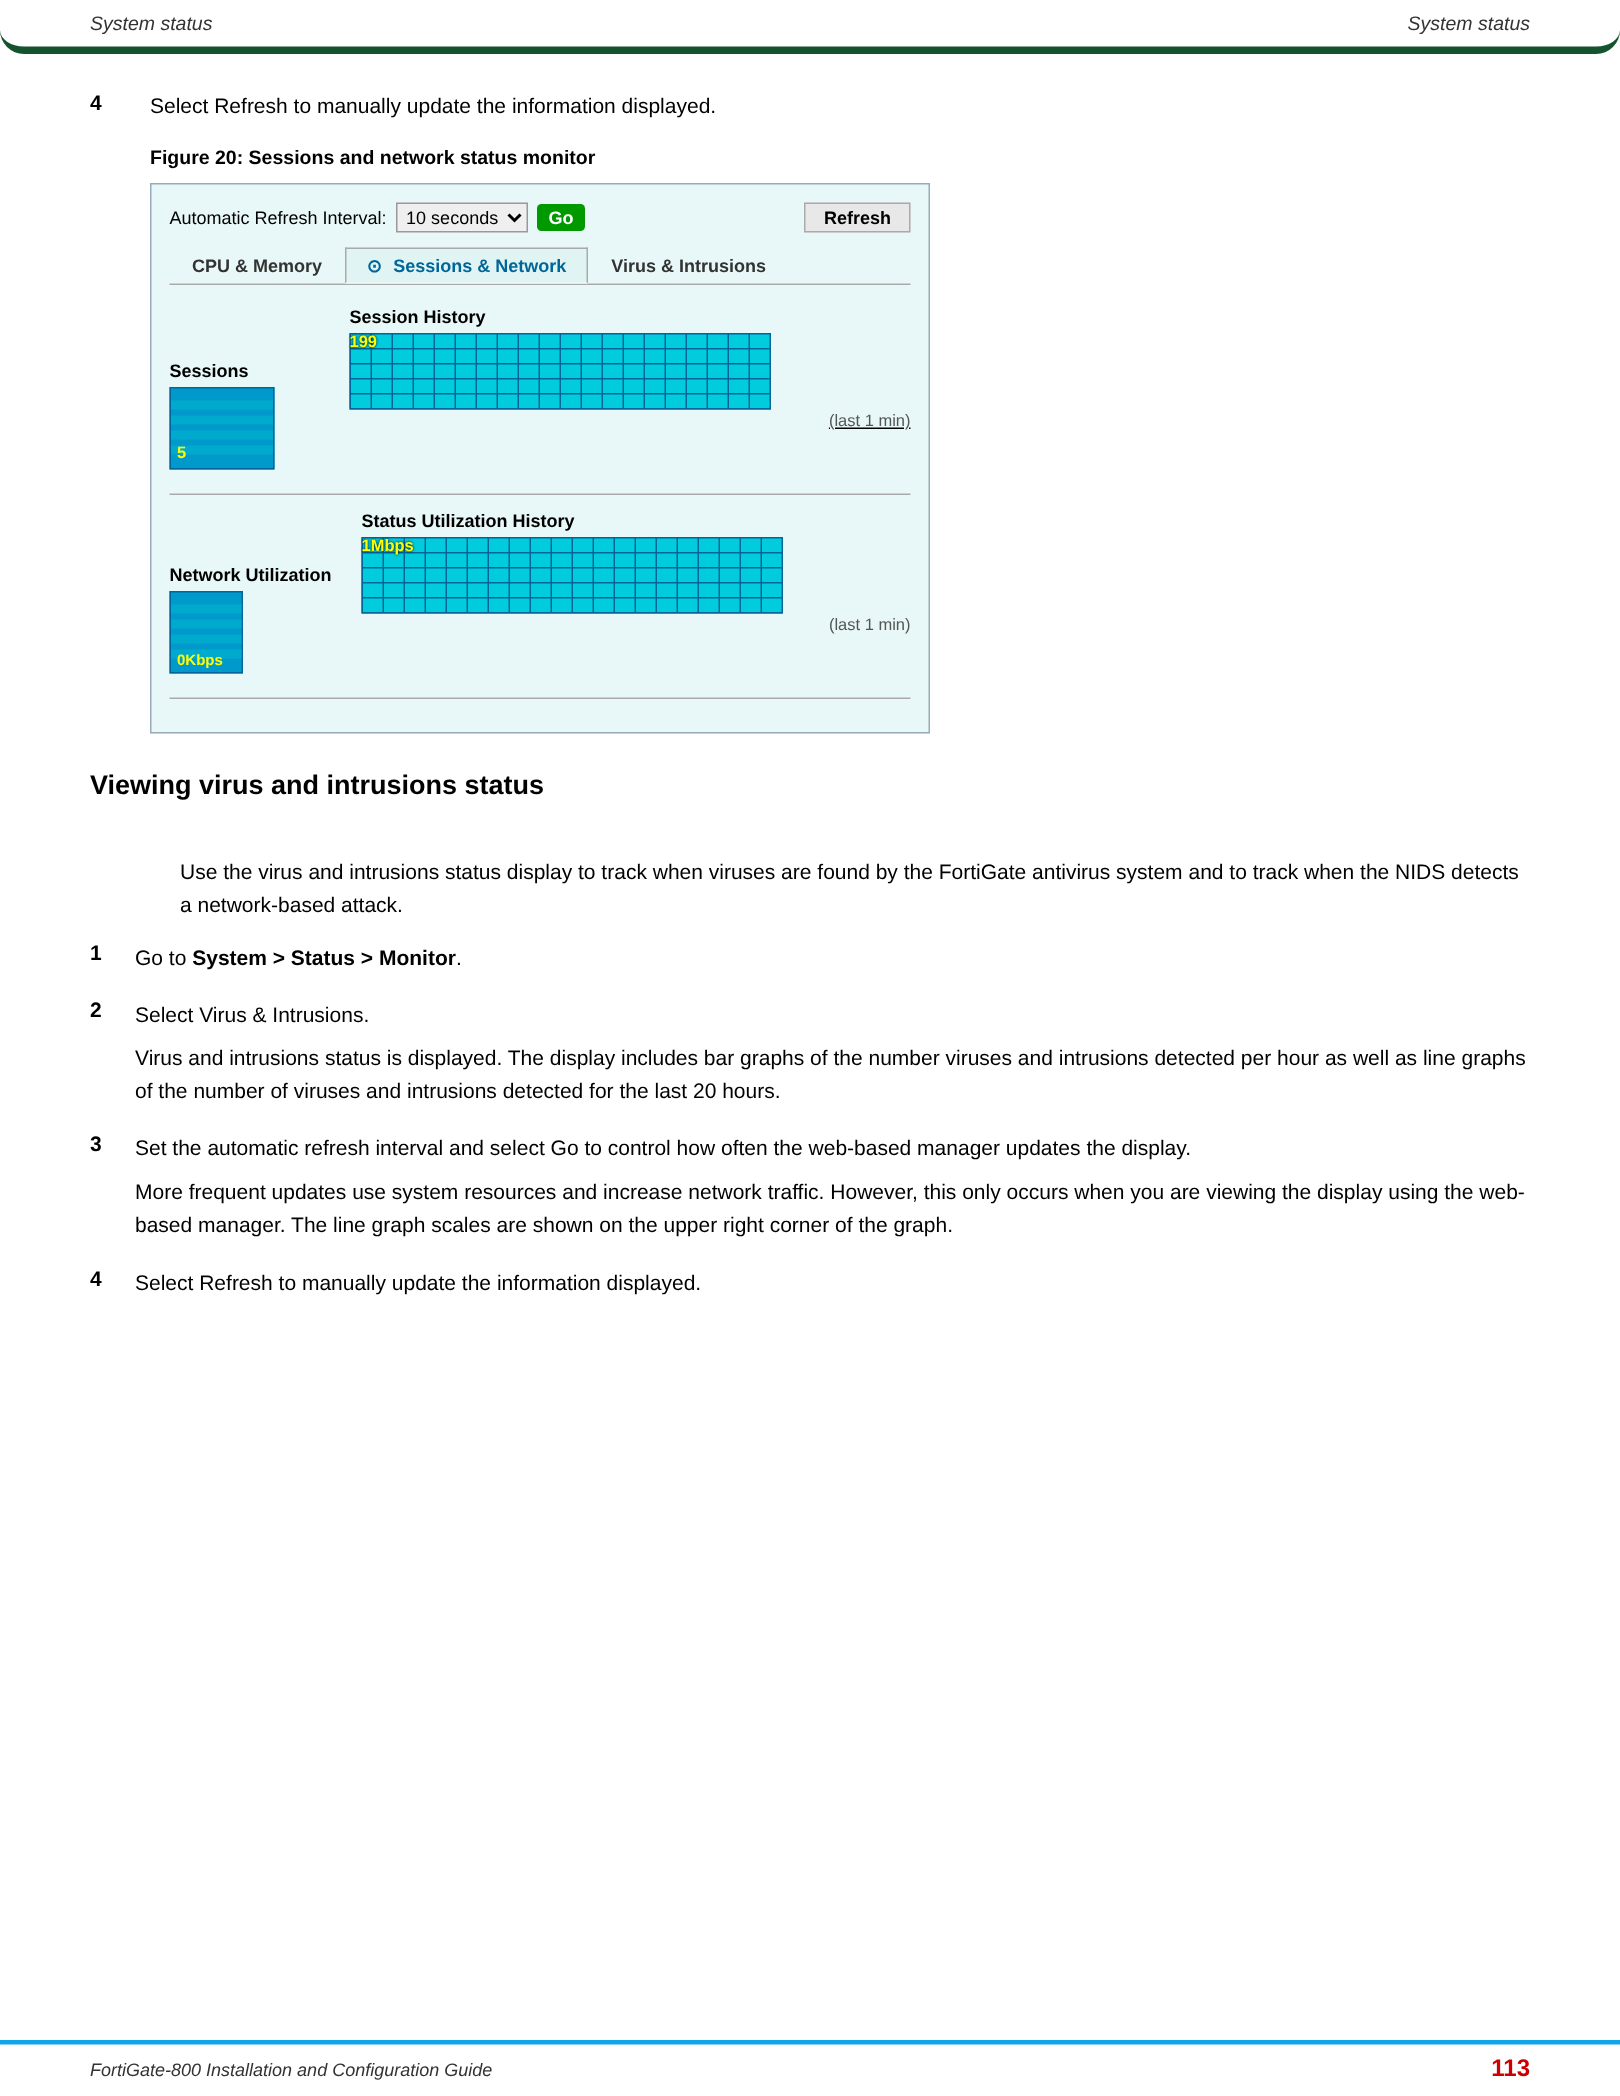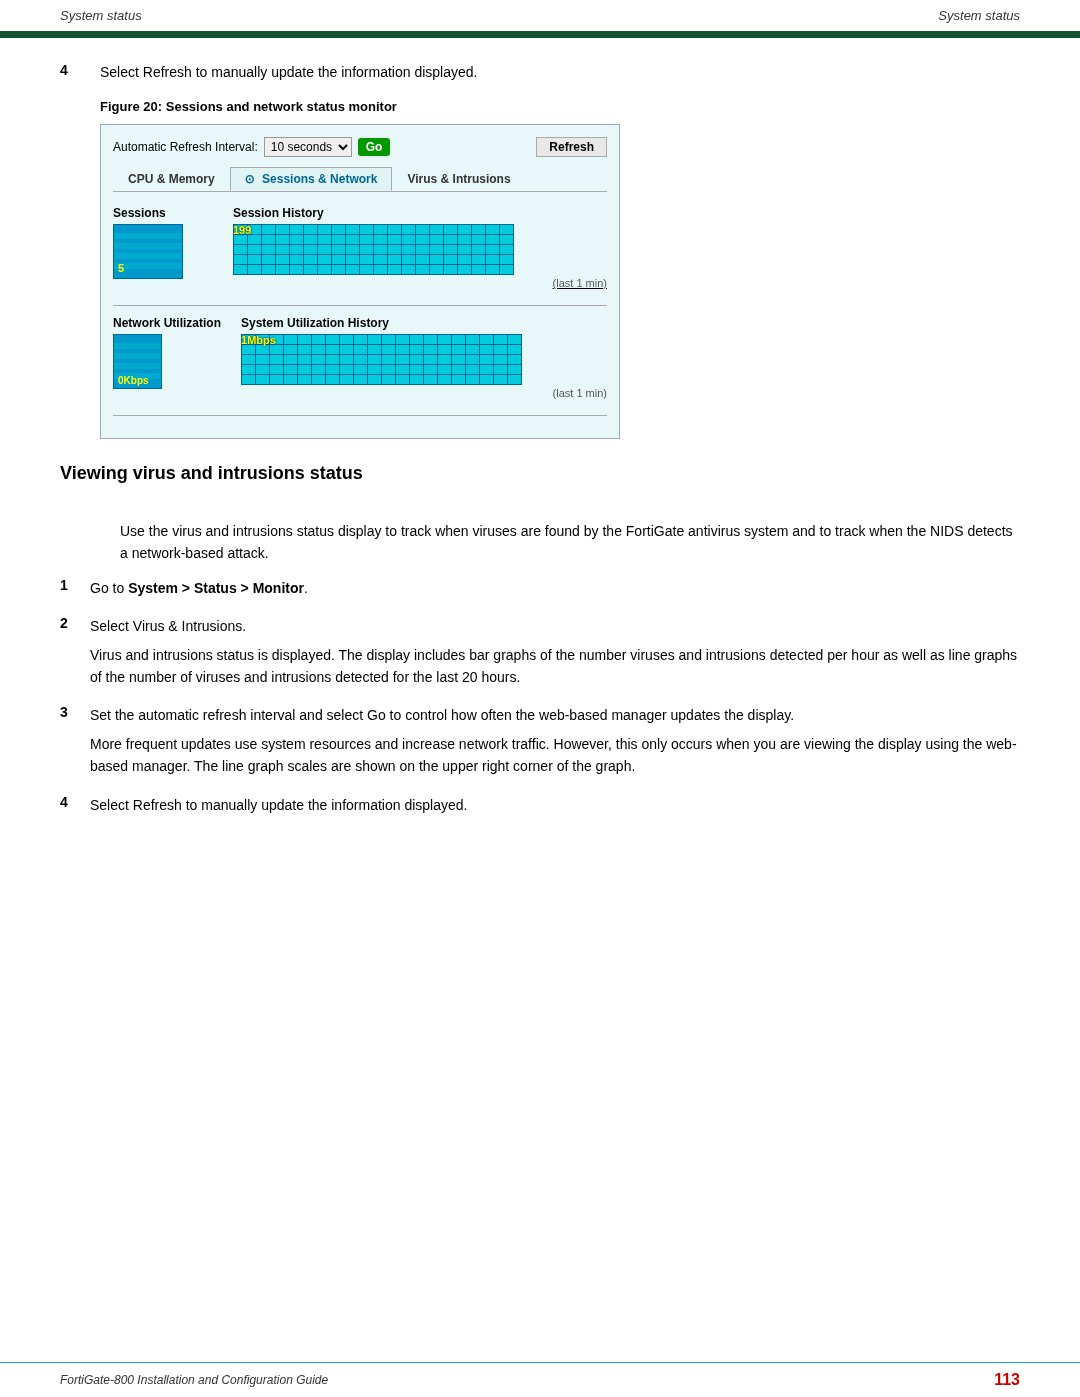--- a/index.html
+++ b/index.html
@@ -11,22 +11,23 @@
       width: 1080px;
       min-height: 1397px;
       position: relative;
     }
 
     
     .page-header {
       display: flex;
       justify-content: space-between;
       padding: 8px 60px;
-      border-bottom: 7px solid #14532d;
+      border-bottom: 5px solid #14532d;
       margin-bottom: 0;
+      border-radius: 16px;
     }
     .page-header span {
       font-style: italic;
       font-size: 13px;
       color: #333;
     }
 
     
     .content {
       padding: 24px 60px 60px 60px;
@@ -130,20 +131,21 @@
     }
 
     
     .monitor-panels {
       display: flex;
       gap: 20px;
       margin-bottom: 16px;
     }
     .panel-left {
       min-width: 100px;
+      margin-top: 36px;
     }
     .panel-label {
       font-weight: bold;
       font-size: 12px;
       margin-bottom: 4px;
     }
 
     
     .bar-graph {
       width: 80px;
@@ -194,21 +196,21 @@
     
     .page-footer {
       position: absolute;
       bottom: 0;
       left: 0;
       right: 0;
       display: flex;
       justify-content: space-between;
       align-items: center;
       padding: 8px 60px;
-      border-top: 1px solid #0ea5e9;
+      border-top: 3px solid #0ea5e9;
     }
     .footer-title {
       font-style: italic;
       font-size: 12px;
       color: #333;
     }
     .footer-page {
       font-size: 16px;
       font-weight: bold;
       color: #cc0000;
@@ -413,21 +415,21 @@
         <div class="bar-graph" style="width:49px;height:55px;">
           <div style="position:absolute;top:8px;left:0;right:0;height:6px;background:#00aacc;"></div>
           <div style="position:absolute;top:18px;left:0;right:0;height:6px;background:#00aacc;"></div>
           <div style="position:absolute;top:28px;left:0;right:0;height:6px;background:#00aacc;"></div>
           <div style="position:absolute;top:38px;left:0;right:0;height:6px;background:#00aacc;"></div>
           <div class="bar-value" style="bottom:2px;font-size:10px;color:#ffff00;">0Kbps</div>
         </div>
       </div>
 
       <div style="flex:1;">
-        <div class="panel-label">System Utilization History</div>
+        <div class="panel-label">Status Utilization History</div>
         <div style="position:relative;">
           <div style="position:absolute;top:0;left:0;font-size:11px;font-weight:bold;color:#ffff00;text-shadow:0 0 2px #000;z-index:2;">1Mbps</div>
           <div style="display:grid;grid-template-columns:repeat(20,13px);grid-template-rows:repeat(5,9px);gap:1px;background:#006699;border:1px solid #006699;width:fit-content;">
             <div style="background:#00ccdd;"></div>
               <div style="background:#00ccdd;"></div>
               <div style="background:#00ccdd;"></div>
               <div style="background:#00ccdd;"></div>
               <div style="background:#00ccdd;"></div>
               <div style="background:#00ccdd;"></div>
               <div style="background:#00ccdd;"></div>

